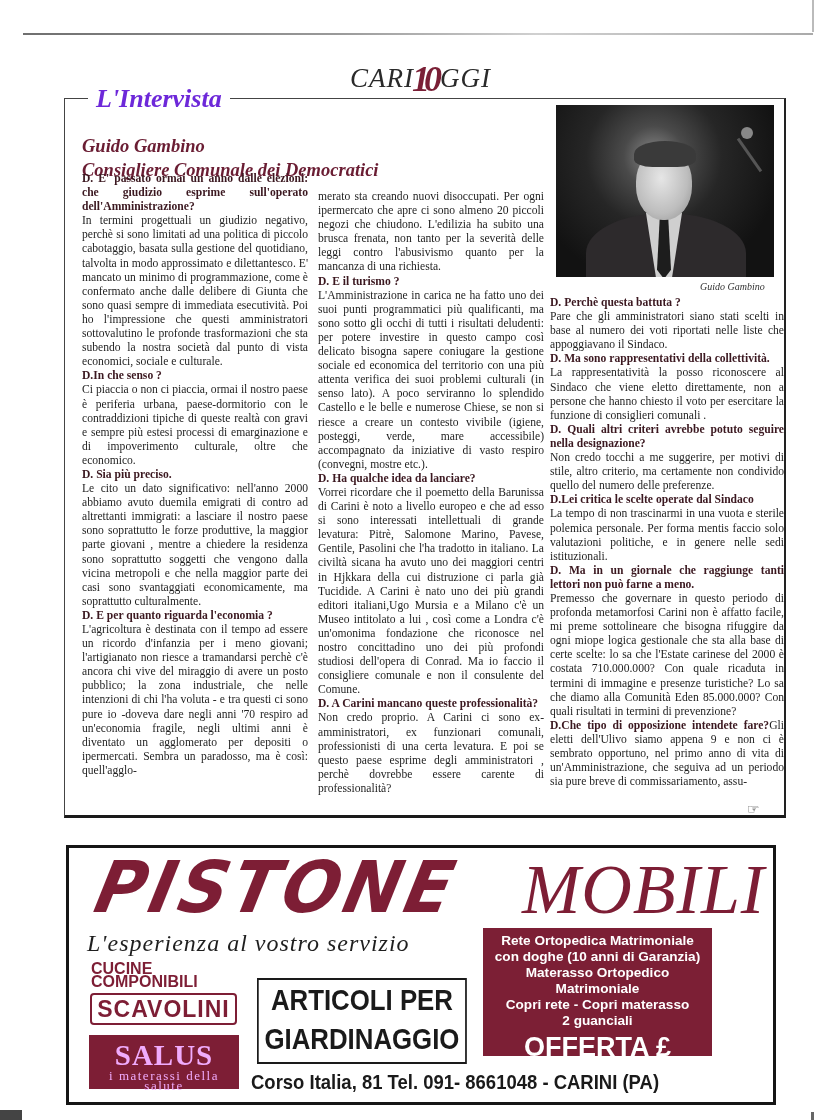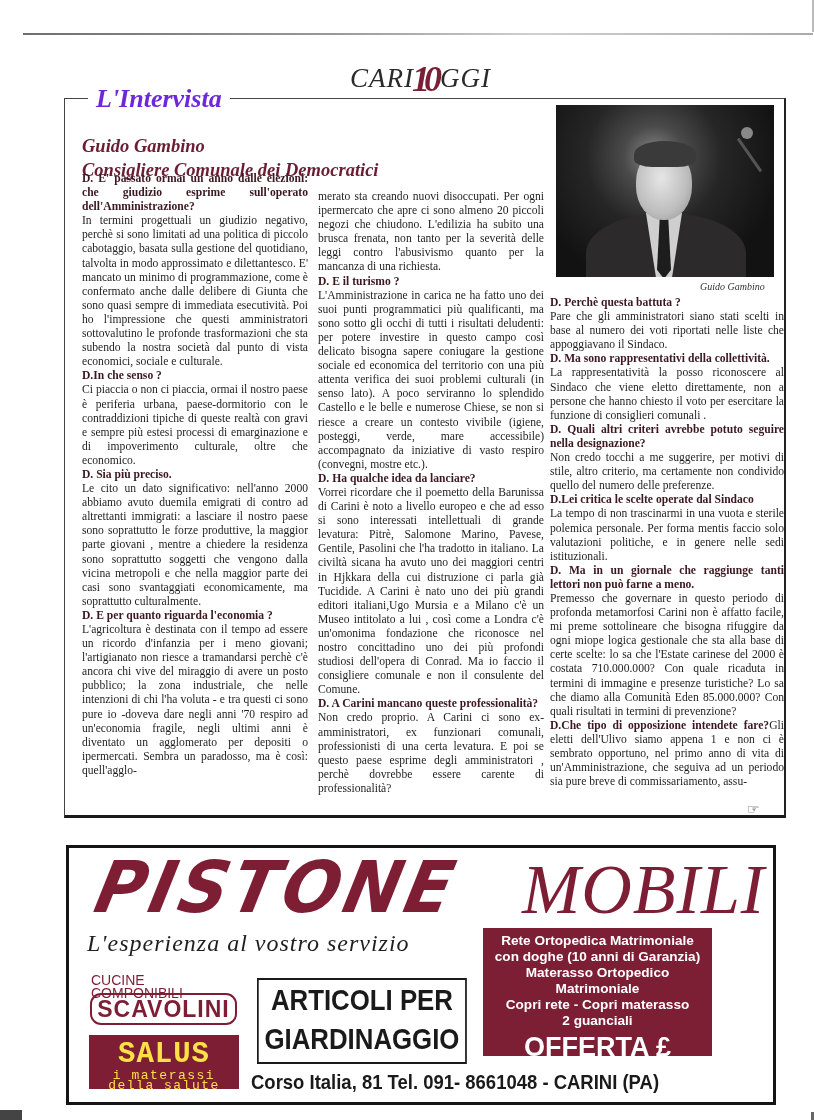--- a/index.html
+++ b/index.html
@@ -42,24 +42,24 @@
   .ad { position: absolute; left: 66px; top: 845px; width: 710px; height: 260px; border: 3px solid #151515; box-sizing: border-box; background: #fff; }
   .ad .brand { position: absolute; left: 28px; top: 0px; font-family: "DejaVu Sans", sans-serif; font-weight: bold; font-style: italic;
     font-size: 68px; color: #7d1e35; letter-spacing: 4px; transform: skewX(-12deg) scaleY(1.05); }
   .ad .brand2 { position: absolute; left: 453px; top: 2px; font-family: "Liberation Serif", serif; font-style: italic; font-size: 70px; color: #7d1e35; letter-spacing: 1px; }
   .ad .slogan { position: absolute; left: 18px; top: 82px; font-family: "Liberation Serif", serif; font-style: italic; font-size: 24px; color: #1f1f1f; letter-spacing: 1px; }
   .offer { position: absolute; left: 414px; top: 80px; width: 229px; height: 128px; background: #7c1f35; color: #ffffff; text-align: center;
     font-family: "Liberation Sans", sans-serif; font-weight: bold; }
   .offer .line { font-size: 13.6px; line-height: 16px; }
   .offer .line:first-child { margin-top: 5px; }
   .offer .price { font-size: 27px; line-height: 32px; margin-top: 2px; }
-  .cucine { position: absolute; left: 22px; top: 114px; font-family: "Liberation Sans", sans-serif; font-weight: normal; font-size: 14px; line-height: 13px; color: #7d1e35; margin-top: 12px; }
-  .scavolini { position: absolute; left: 21px; top: 145px; width: 147px; height: 32px; border: 2px solid #7d1e35; border-radius: 11px; box-sizing: border-box;
+  .cucine { position: absolute; left: 22px; top: 114px; font-family: "Liberation Sans", sans-serif; font-weight: bold; font-size: 16px; line-height: 13px; color: #7d1e35; }
+  .scavolini { position: absolute; left: 21px; top: 145px; width: 147px; height: 32px; border: 2px solid #7d1e35; border-radius: 4px; box-sizing: border-box;
     font-family: "Liberation Sans", sans-serif; font-weight: bold; font-size: 23px; color: #7d1e35; text-align: center; line-height: 28px; letter-spacing: 1px; }
-  .salus { position: absolute; left: 20px; top: 187px; width: 150px; height: 54px; background: #7d1e35; color: #fde047; text-align: center; font-family: Liberation Mono, monospace; }
+  .salus { position: absolute; left: 20px; top: 187px; width: 150px; height: 54px; background: #7d1e35; color: #f0abfc; text-align: center; font-family: Liberation Serif, serif; }
   .salus .big { font-size: 29px; font-weight: bold; line-height: 32px; margin-top: 4px; letter-spacing: 1px; }
   .salus .small { font-size: 13px; letter-spacing: 1.5px; line-height: 10px; }
   .articoli { position: absolute; left: 188px; top: 130px; width: 210px; height: 86px; border: 2px solid #1a1a1a; box-sizing: border-box; text-align: center;
     font-family: "Liberation Sans", sans-serif; font-weight: bold; font-size: 30px; line-height: 39px; color: #1a1a1a; transform: scaleX(0.86); transform-origin: left top; width: 244px; }
   .address { position: absolute; left: 182px; top: 222px; font-family: "Liberation Sans", sans-serif; font-weight: bold; font-size: 21px; color: #1a1a1a; transform: scaleX(0.88); transform-origin: left top; white-space: nowrap; }
   .bottom-left-mark { position: absolute; left: 0; top: 1110px; width: 22px; height: 10px; background: #444; }
   .bottom-right-mark { position: absolute; right: 0; top: 1112px; width: 3px; height: 8px; background: #666; }
 </style>
 </head>
 <body>
@@ -113,21 +113,21 @@
     <p class="q">D. Perchè questa battuta ?</p>
     <p class="a">Pare che gli amministratori siano stati scelti in base al numero dei voti riportati nelle liste che appoggiavano il Sindaco.</p>
     <p class="q">D. Ma sono rappresentativi della collettività.</p>
     <p class="a">La rappresentatività la posso riconoscere al Sindaco che viene eletto direttamente, non a persone che hanno chiesto il voto per esercitare la funzione di consiglieri comunali .</p>
     <p class="q">D. Quali altri criteri avrebbe potuto seguire nella designazione?</p>
     <p class="a"> Non credo tocchi a me suggerire, per motivi di stile, altro criterio, ma certamente non condivido quello del numero delle preferenze.</p>
     <p class="q">D.Lei critica le scelte operate dal Sindaco</p>
     <p class="a">La tempo di non trascinarmi in una vuota e sterile polemica personale. Per forma mentis faccio solo valutazioni politiche, e in genere nelle sedi istituzionali.</p>
     <p class="q">D. Ma in un giornale che raggiunge tanti lettori non può farne a meno.</p>
     <p class="a">Premesso che governare in questo periodo di profonda metamorfosi Carini non è affatto facile, mi preme sottolineare che bisogna rifuggire da ogni miope logica gestionale che sta alla base di certe scelte: lo sa che l'Estate carinese del 2000 è costata 710.000.000? Con quale ricaduta in termini di immagine e presenze turistiche? Lo sa che diamo alla Comunità Eden 85.000.000? Con quali risultati in termini di prevenzione?</p>
-    <p class="a"><span class="q inline">D.Che tipo di opposizione intendete fare?</span><span>Gli eletti dell'Ulivo siamo appena 1 e non ci è sembrato opportuno, nel primo anno di vita di un'Amministrazione, che seguiva ad un periodo sia pure breve di commissariamento, assu-</span></p>
+    <p class="a"><span class="q inline">D.Che tipo di opposizione intendete fare?</span><span>Gli eletti dell'Ulivo siamo appena 9 e non ci è sembrato opportuno, nel primo anno di vita di un'Amministrazione, che seguiva ad un periodo sia pure breve di commissariamento, assu-</span></p>
   </div>
 
 <div class="hand-icon">☞</div>
 
 <div class="ad">
   <div class="brand">PISTONE</div>
   <div class="brand2">MOBILI</div>
   <div class="slogan">L'esperienza al vostro servizio</div>
 
   <div class="offer">

